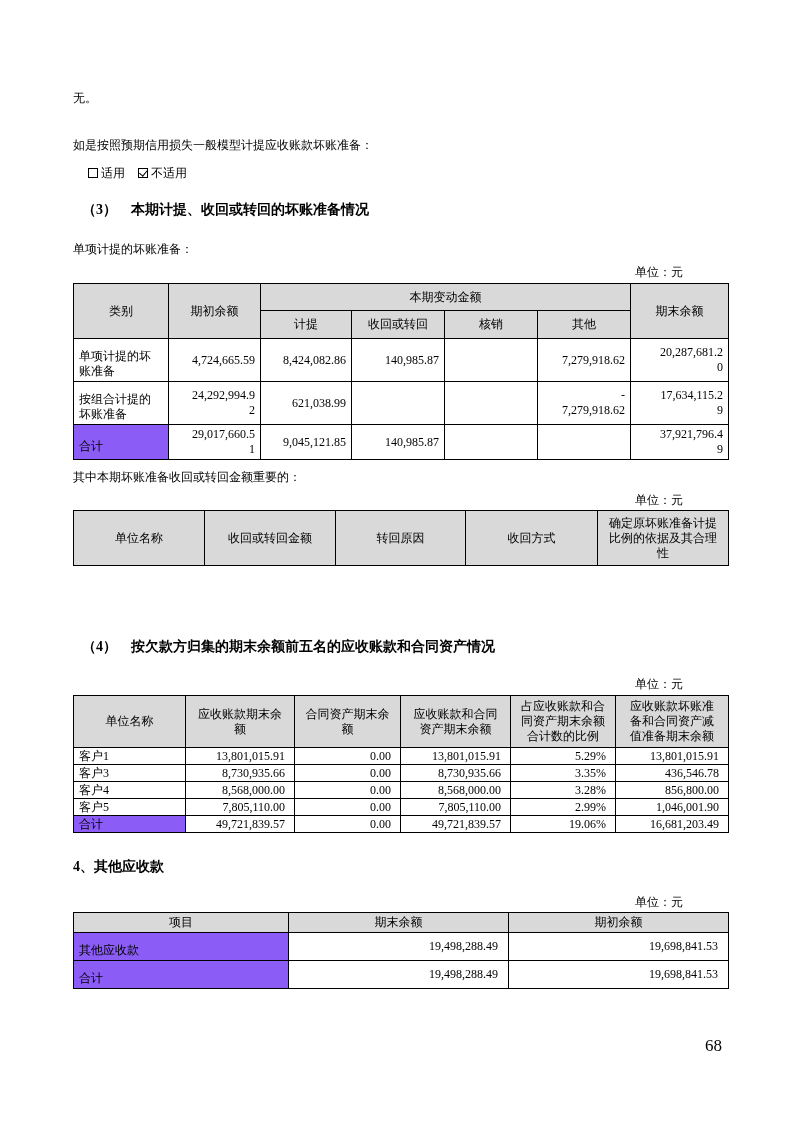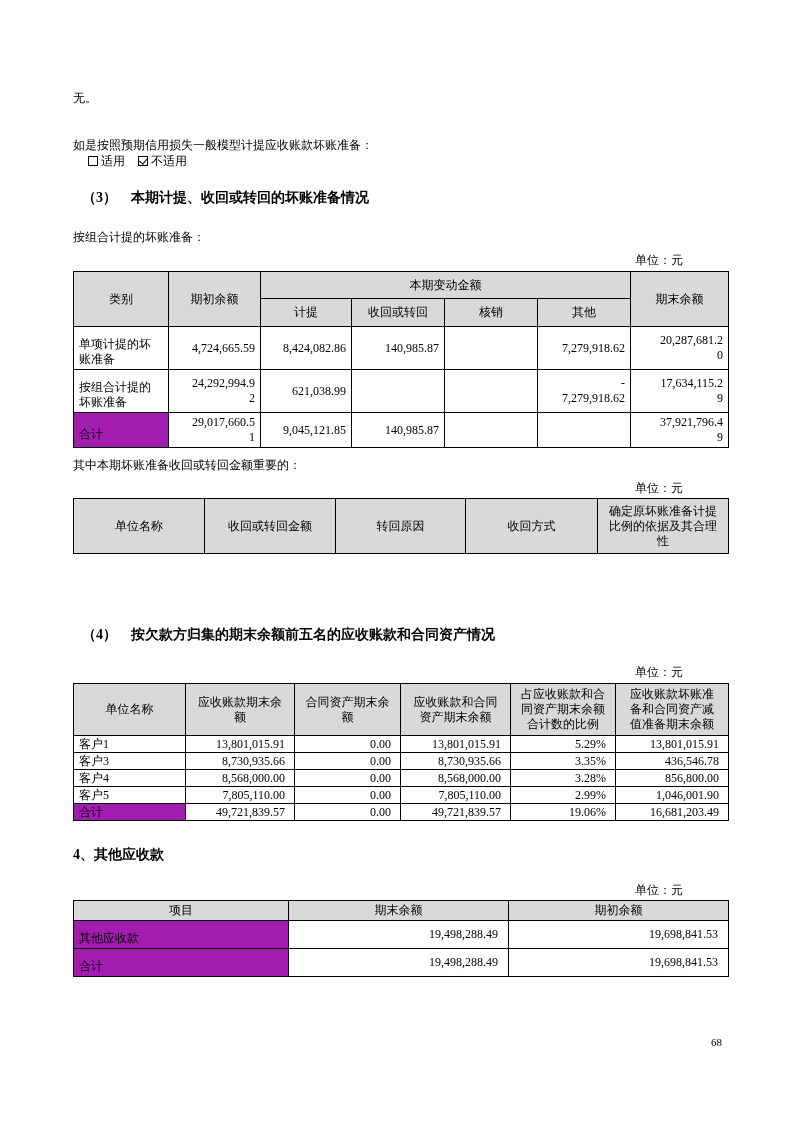--- a/index.html
+++ b/index.html
@@ -10,21 +10,21 @@
     height: 1122px;
     background: #ffffff;
     color: #000;
     font-family: "Liberation Serif", "DejaVu Serif", serif;
     font-size: 12px;
     overflow: hidden;
   }
   .content { padding: 90px 65px 0 73px; }
   p.line { line-height: 16px; }
   p.model { margin-top: 31px; }
-  .checkline { margin-top: 0; line-height: 16px; padding-left: 15px; }
+  .checkline { margin-top: 12px; line-height: 16px; padding-left: 15px; }
   .checkline .opt { margin-right: 10px; }
   .cb {
     display: inline-block;
     width: 10px; height: 10px;
     border: 1px solid #000;
     position: relative;
     vertical-align: -1px;
     margin-right: 3px;
   }
   .cb.checked::after {
@@ -69,21 +69,21 @@
     text-align: right;
     white-space: pre-line;
     padding: 2px 5px 2px 4px;
     line-height: 15px;
   }
   td.cat {
     text-align: left;
     padding: 10px 10px 2px 5px;
     line-height: 15px;
   }
-  td.gray { background: #a21caf; }
+  td.gray { background: #8b5cf6; }
 
   
   table.t1 { margin-top: 3px; }
   table.t1 tr.hr1 th { height: 27px; }
   table.t1 tr.hr2 th { height: 28px; }
   table.t1 tr.dr { height: 33px; }
   table.t1 tr.tr-total { height: 31px; }
 
   
   table.t2 { margin-top: 2px; }
@@ -98,41 +98,41 @@
   
   table.t4 { margin-top: 2px; }
   table.t4 th { height: 16px; }
   table.t4 td { height: 25px; }
   table.t4 td.num { padding-right: 10px; }
 
   .footer {
     position: absolute;
     top: 1036px;
     right: 71px;
-    font-size: 11px;
+    font-size: 17px;
   }
 </style>
 </head>
 <body>
 
 <div class="page">
   <div class="content">
 
     <p class="line">无。</p>
 
     <p class="line model">如是按照预期信用损失一般模型计提应收账款坏账准备：</p>
 
     <div class="checkline">
       <span class="opt"><span class="cb"></span><span>适用</span></span>
       <span class="opt"><span class="cb checked"></span><span>不适用</span></span>
     </div>
 
     <h2 class="sec s3">（3）　本期计提、收回或转回的坏账准备情况</h2>
 
-    <p class="line note3">按组合计提的坏账准备：</p>
+    <p class="line note3">单项计提的坏账准备：</p>
 
     <div class="unit">单位：元</div>
 
     <table class="t1">
       <colgroup>
         <col style="width:95px">
           <col style="width:92px">
           <col style="width:91px">
           <col style="width:93px">
           <col style="width:93px">

